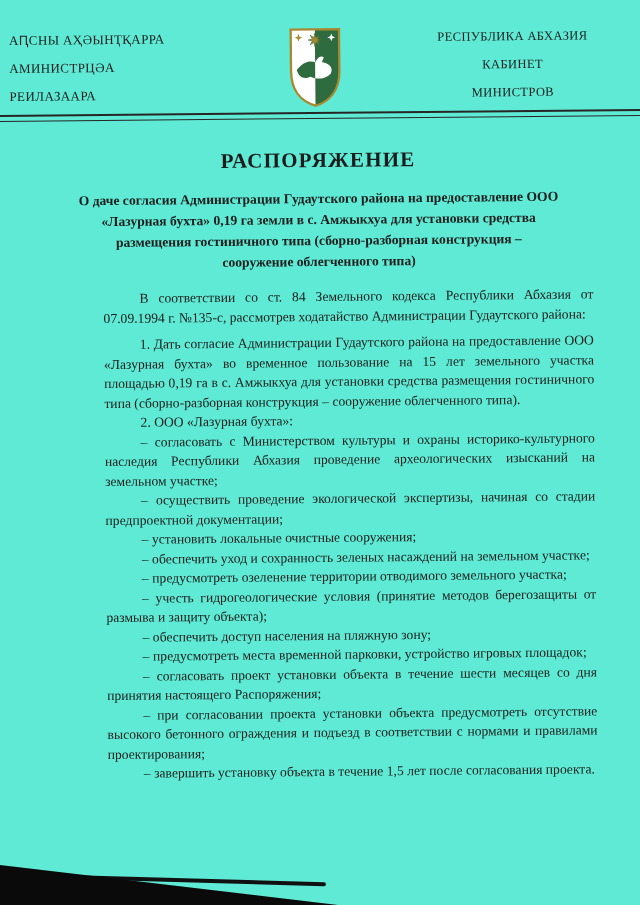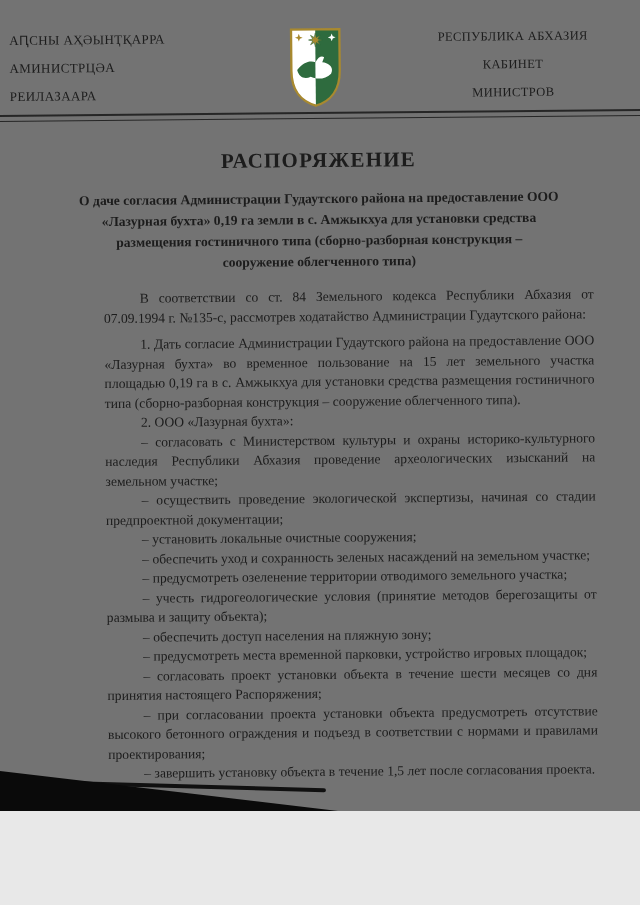--- a/index.html
+++ b/index.html
@@ -1,18 +1,18 @@
 <!DOCTYPE html>
 <html style="--ink: #1c1c1c; --emblem-green: #2e6b3e; --emblem-gold: #a8892f;"><head>
 <meta charset="utf-8">
 <style>
   html,body { margin:0; padding:0; background:#e8e8e8; }
   .frame {
-    position:relative; width:640px; height:811px; overflow:hidden;
-    background:#737373; margin:0 auto;
+    position:relative; width:640px; height:905px; overflow:hidden;
+    background:#5eead4; margin:0 auto;
     font-family:"Liberation Serif","DejaVu Serif",serif;
     color:var(--ink,#1c1c1c);
   }
   .sheet { position:absolute; inset:0; transform:rotate(-0.55deg); transform-origin:50% 40%; }
 
   
   .letterhead { display:flex; justify-content:space-between; align-items:flex-start; padding:24px 22px 0 12px; }
   .lh-block { font-size:13px; letter-spacing:.4px; }
   .lh-left  { width:210px; text-align:left; }
   .lh-right { width:205px; text-align:center; font-size:12.5px; }

